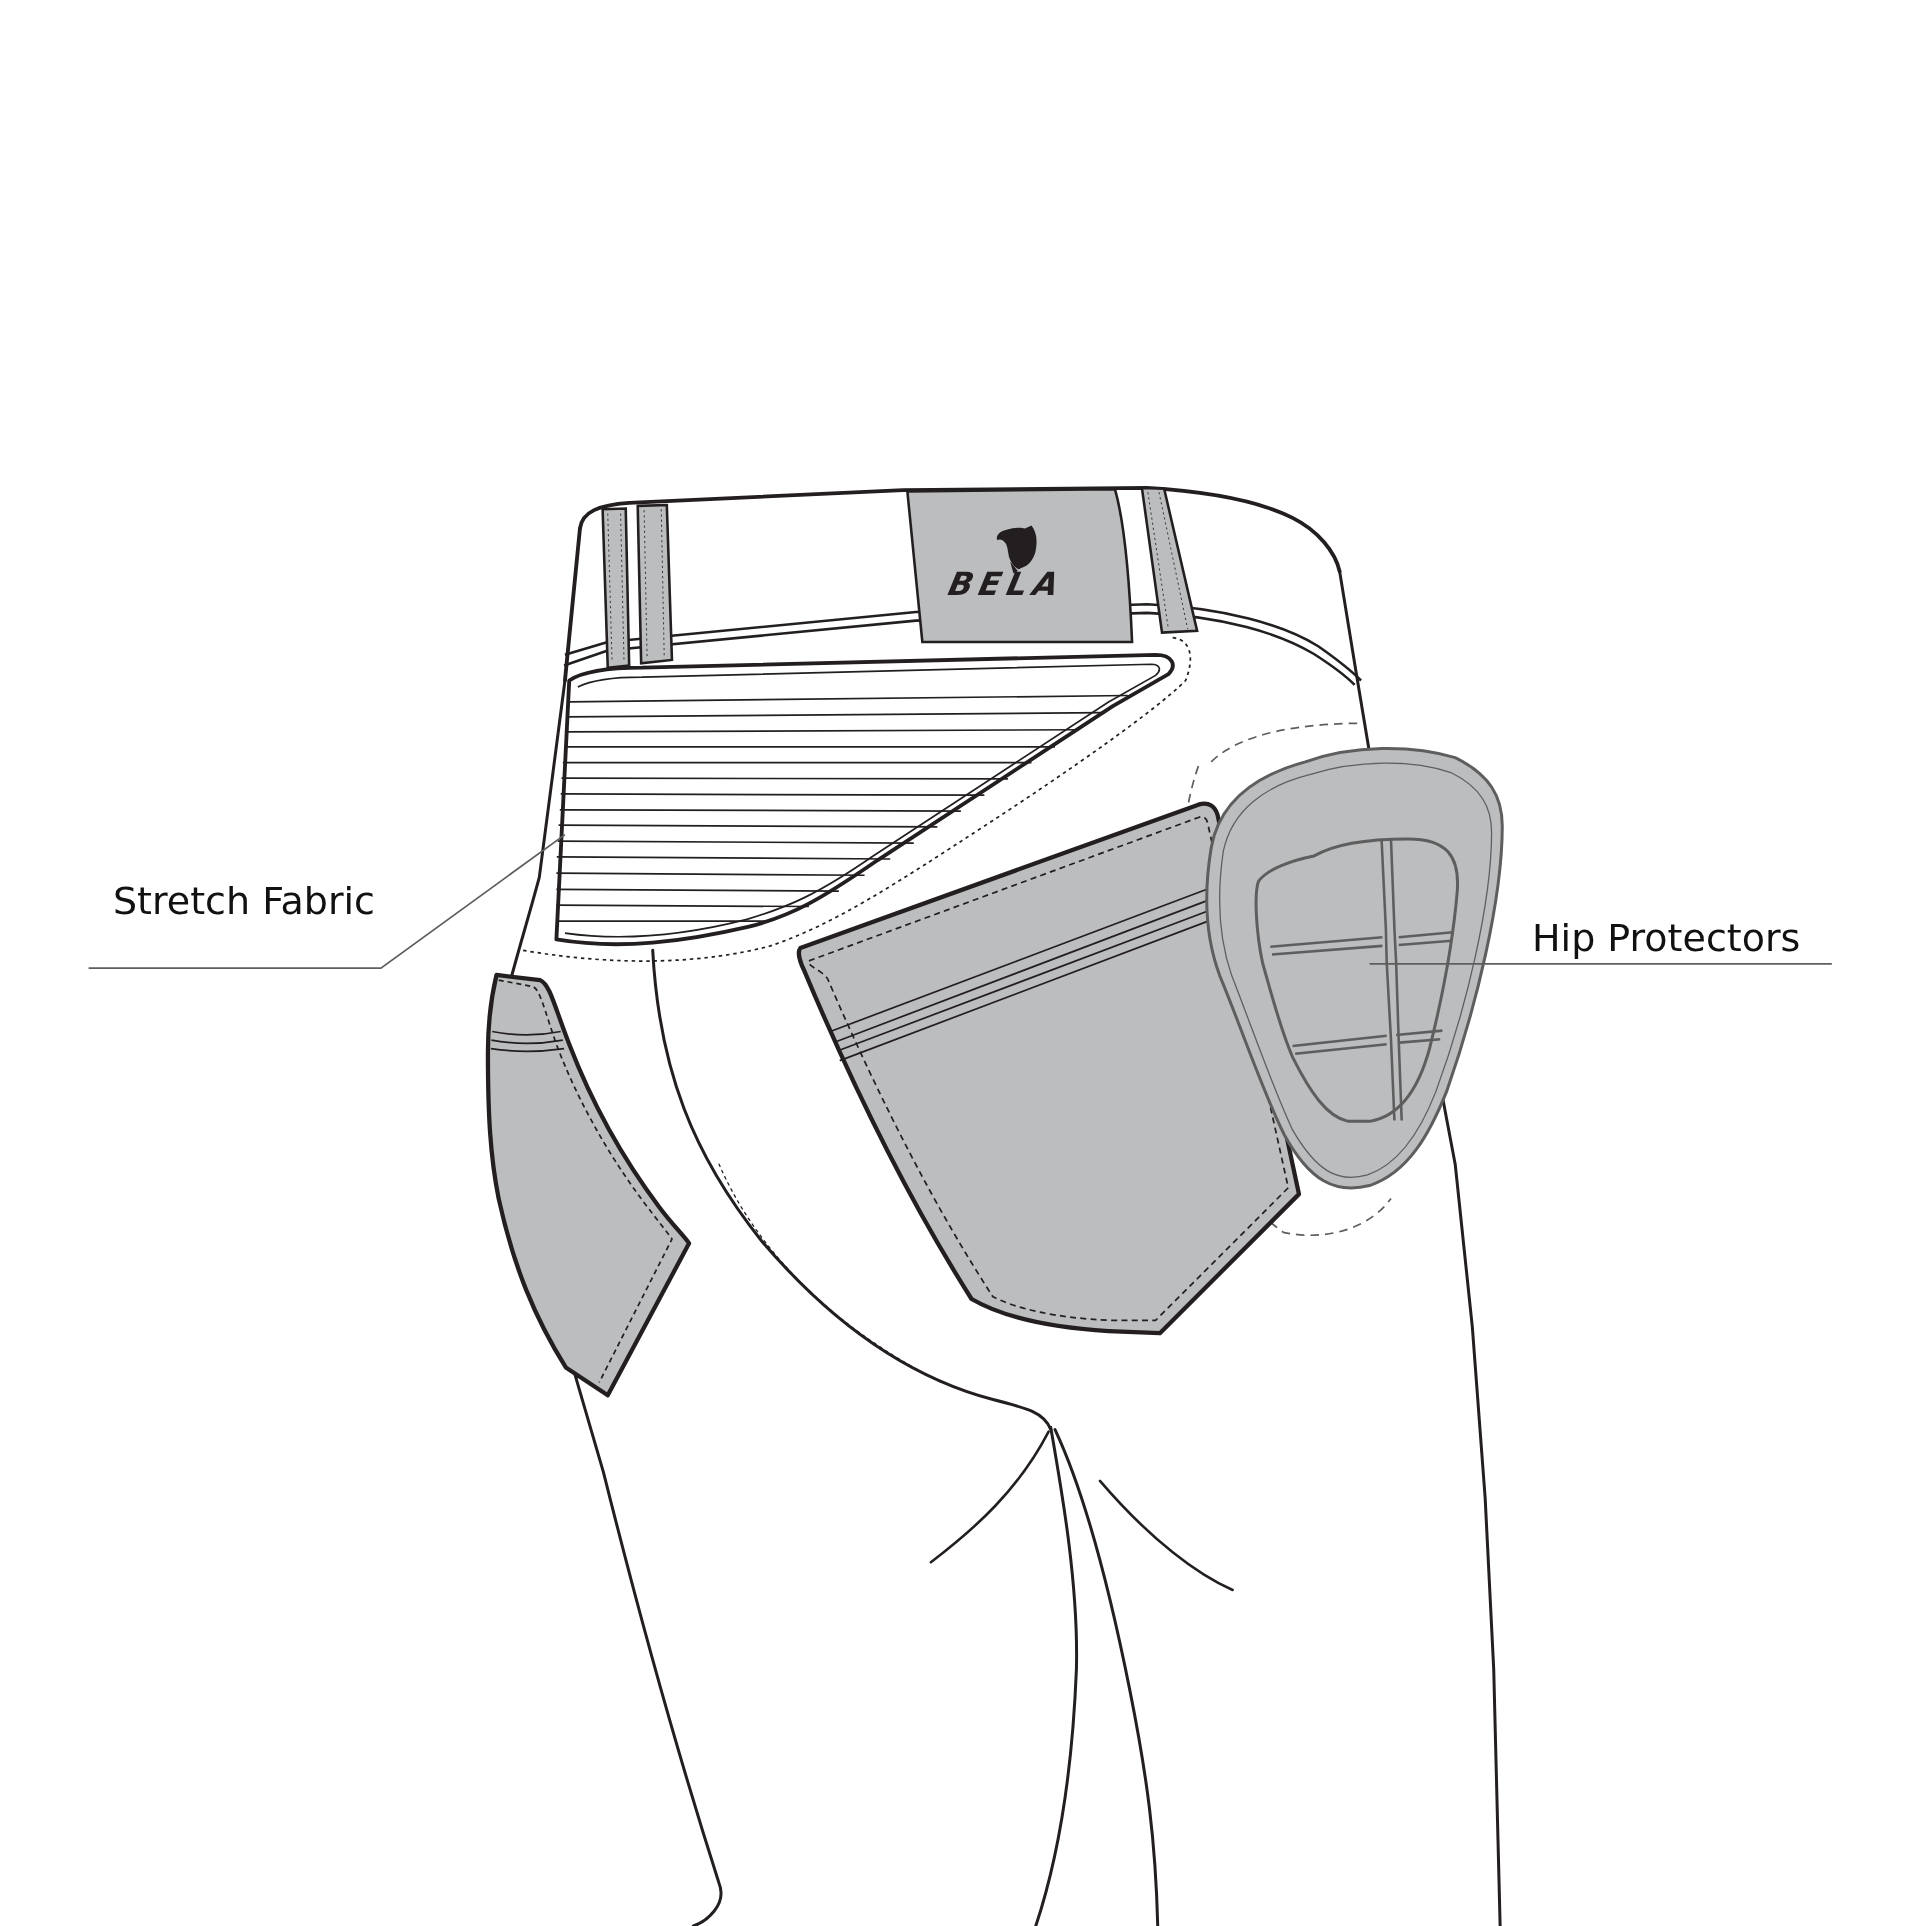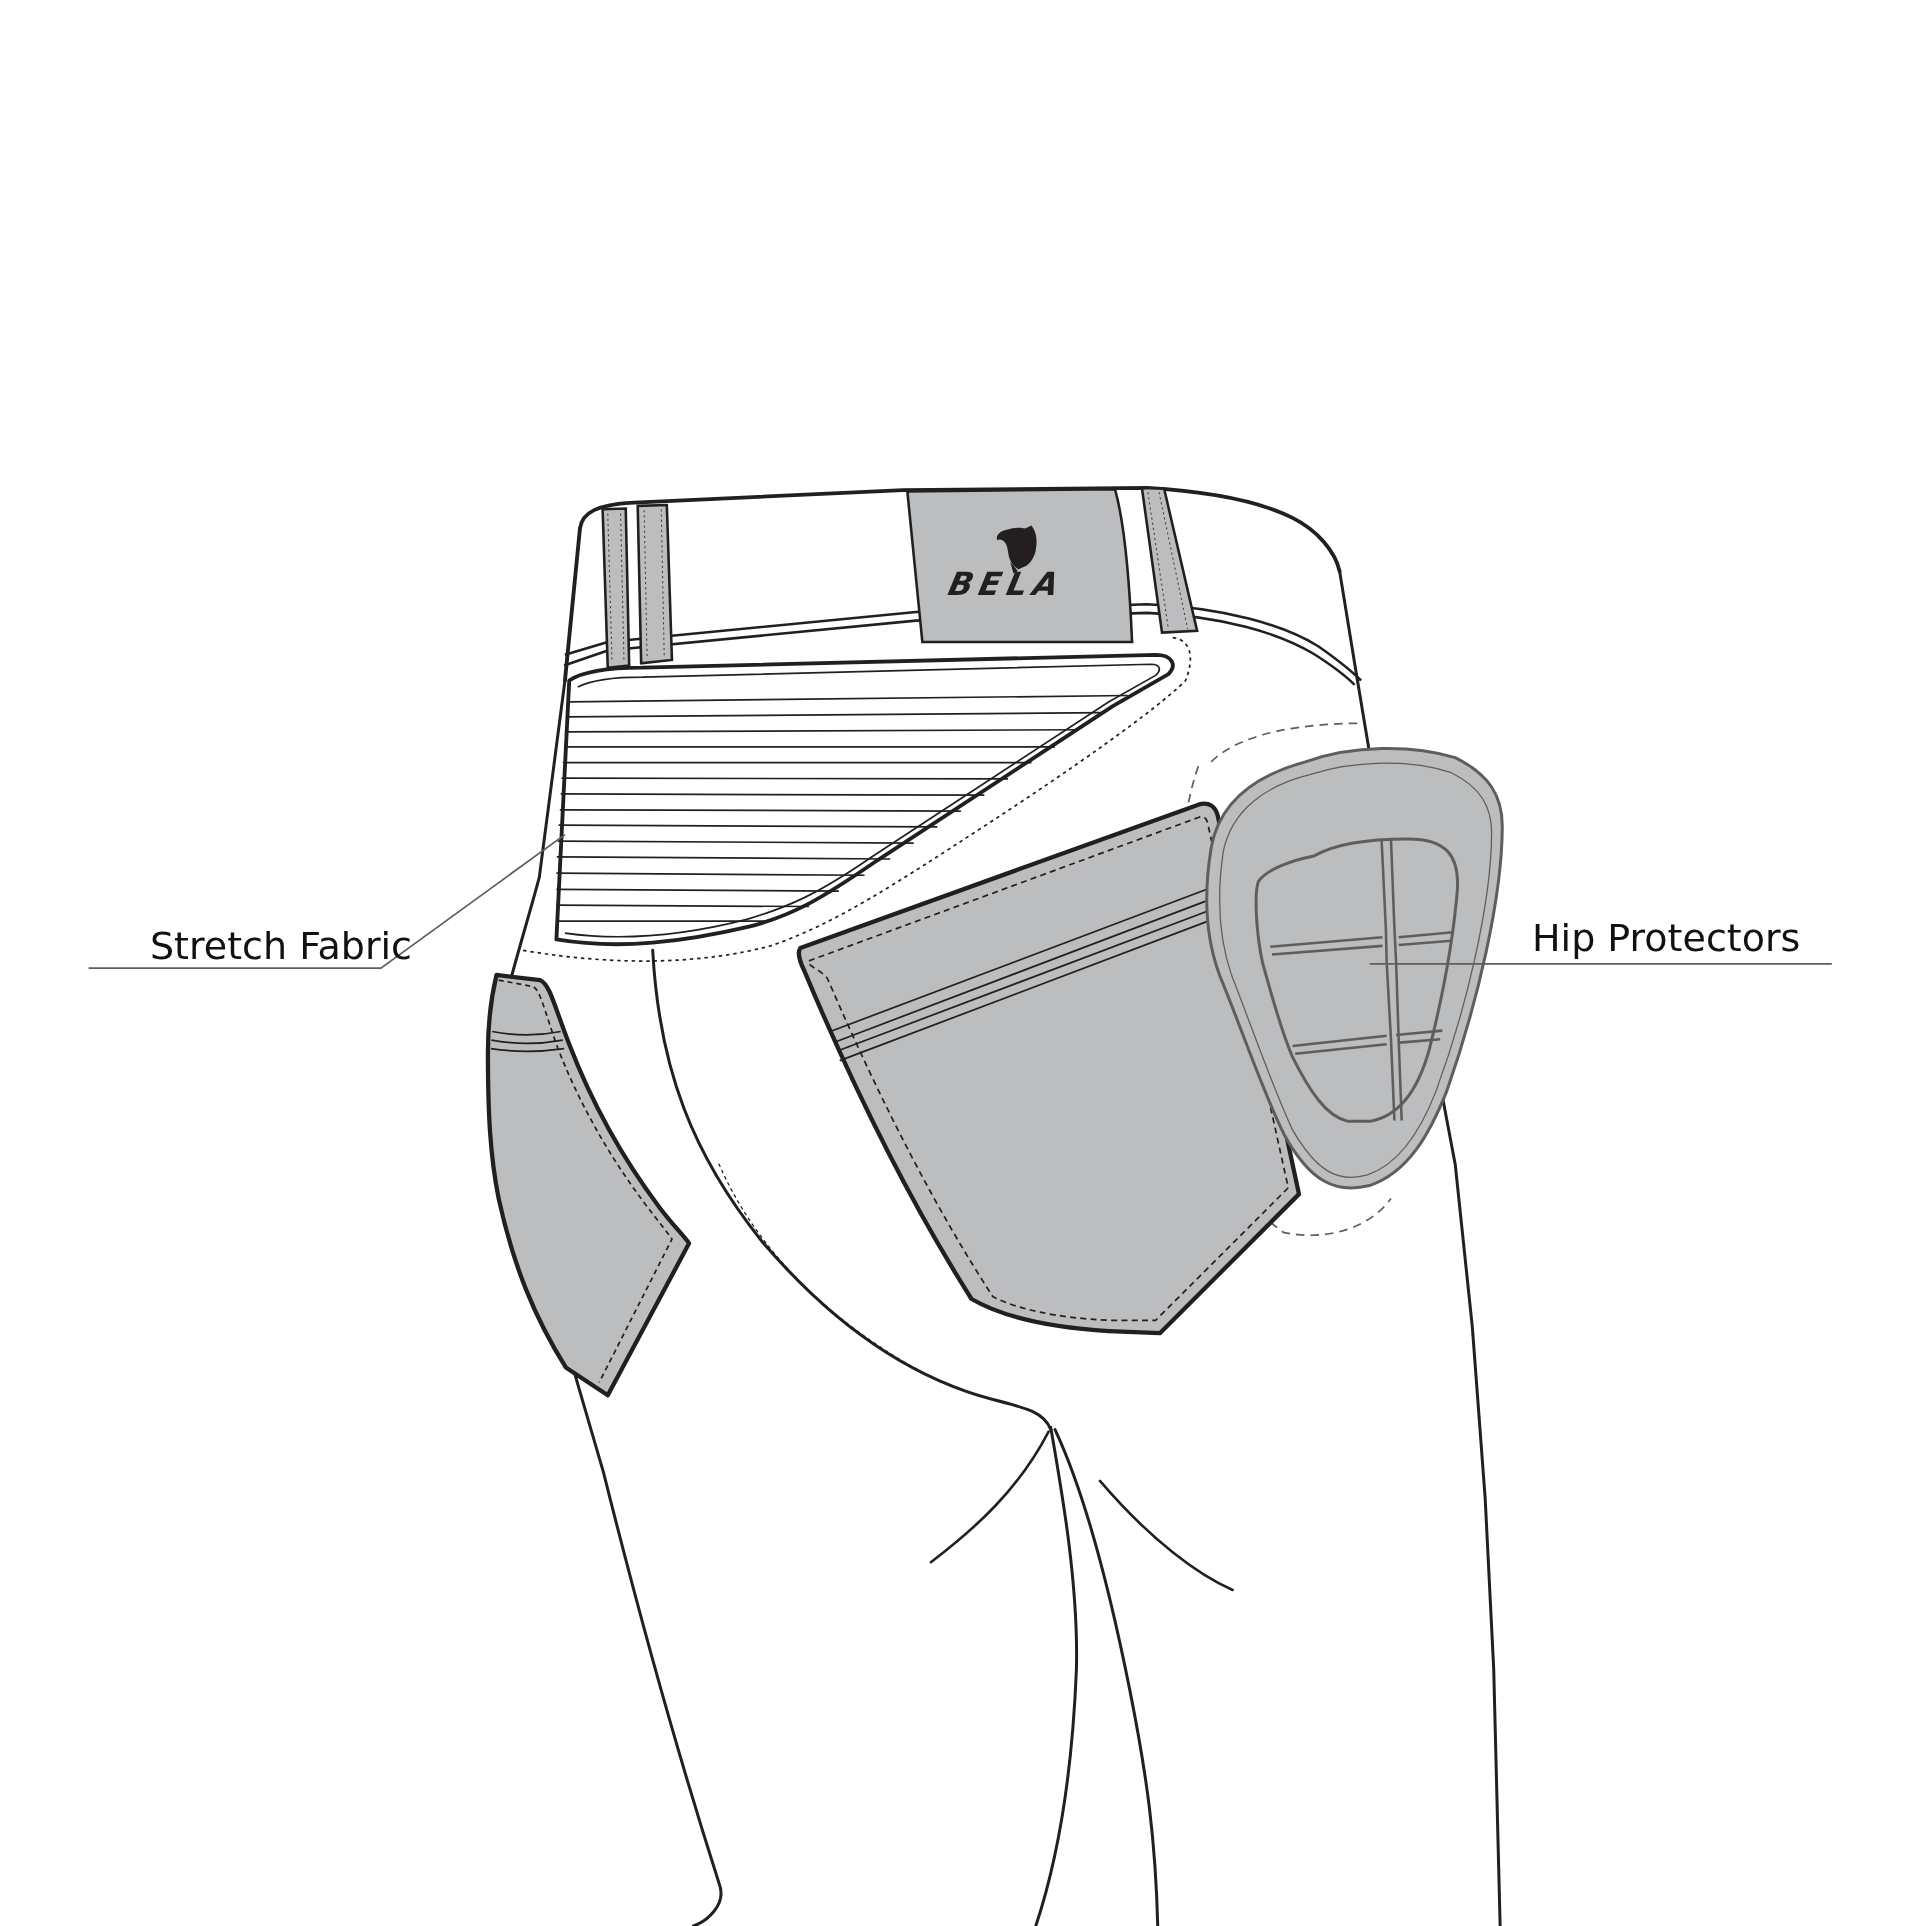--- a/index.html
+++ b/index.html
@@ -135,16 +135,16 @@
   <g fill="none" stroke="#5e5e5e" stroke-width="4">
     <path d="M207 2262 L890 2262 L1320 1950"></path>
     <path d="M3200 2252 L4280 2252"></path>
   </g>
 </svg>
 
   
   <div class="logo-word" style="left:949px; top:568px;">BELA</div>
 
   
-  <div class="callout-label" style="left:113px; top:927px;margin-left:37px;">Stretch Fabric</div>
+  <div class="callout-label" style="left:113px; top:882px;">Stretch Fabric</div>
   <div class="callout-label" style="left:1532px; top:919px;">Hip Protectors</div>
 </div>
 
 
 </body></html>

